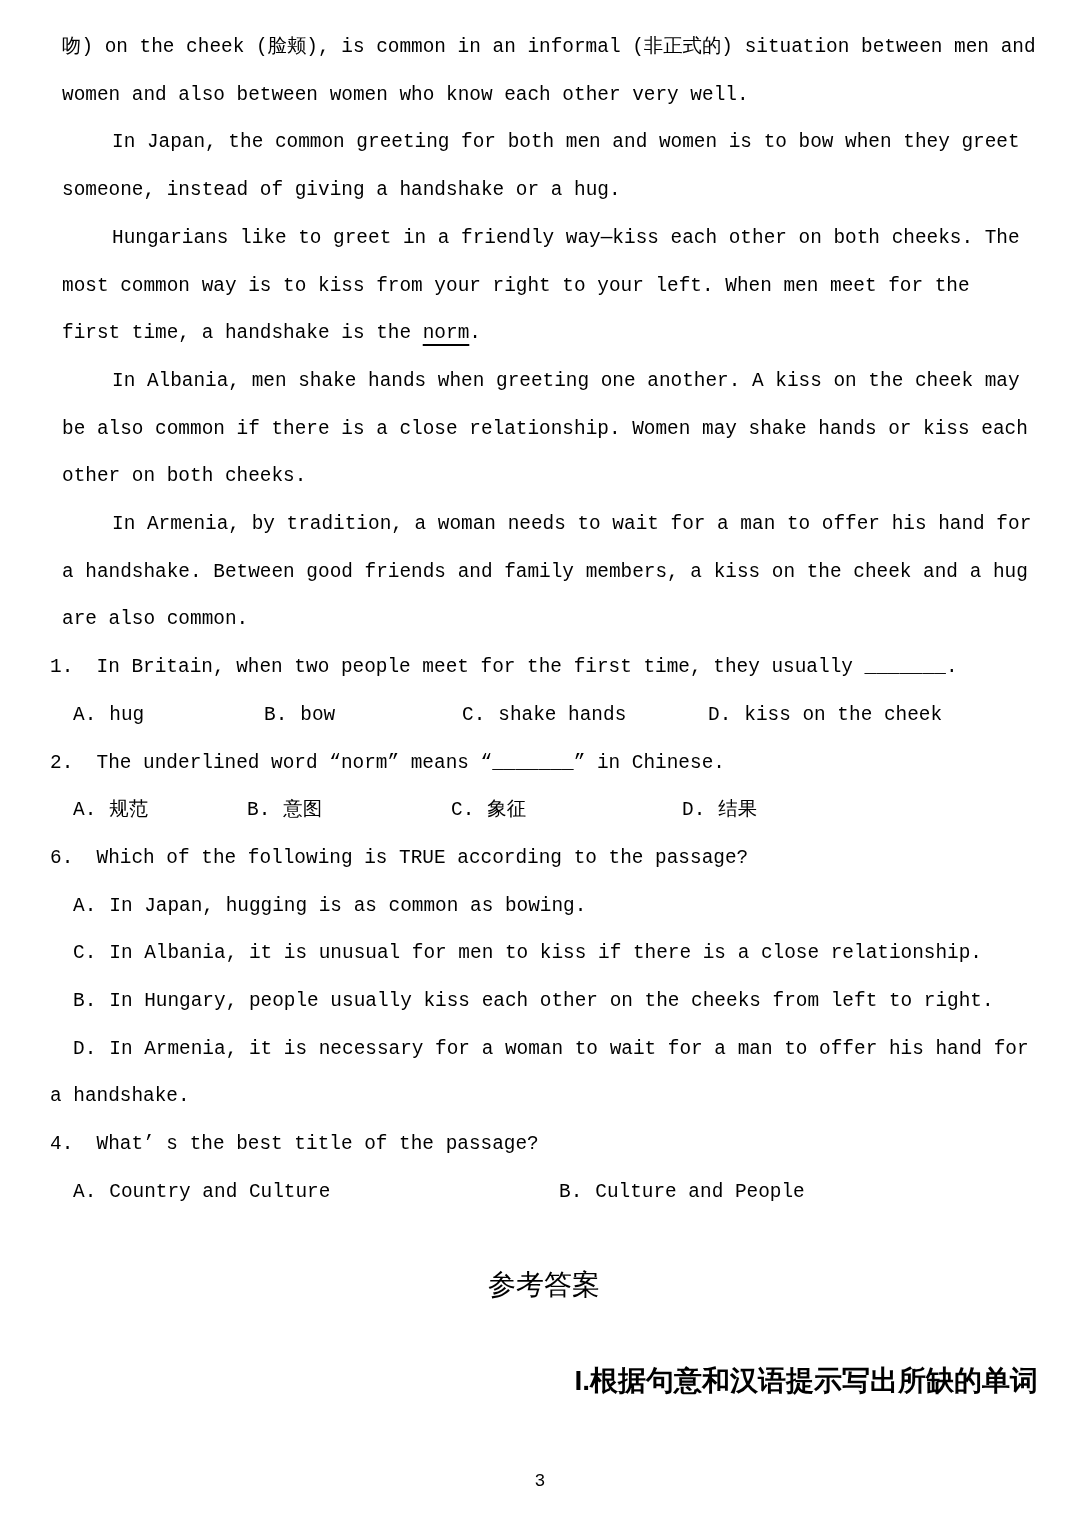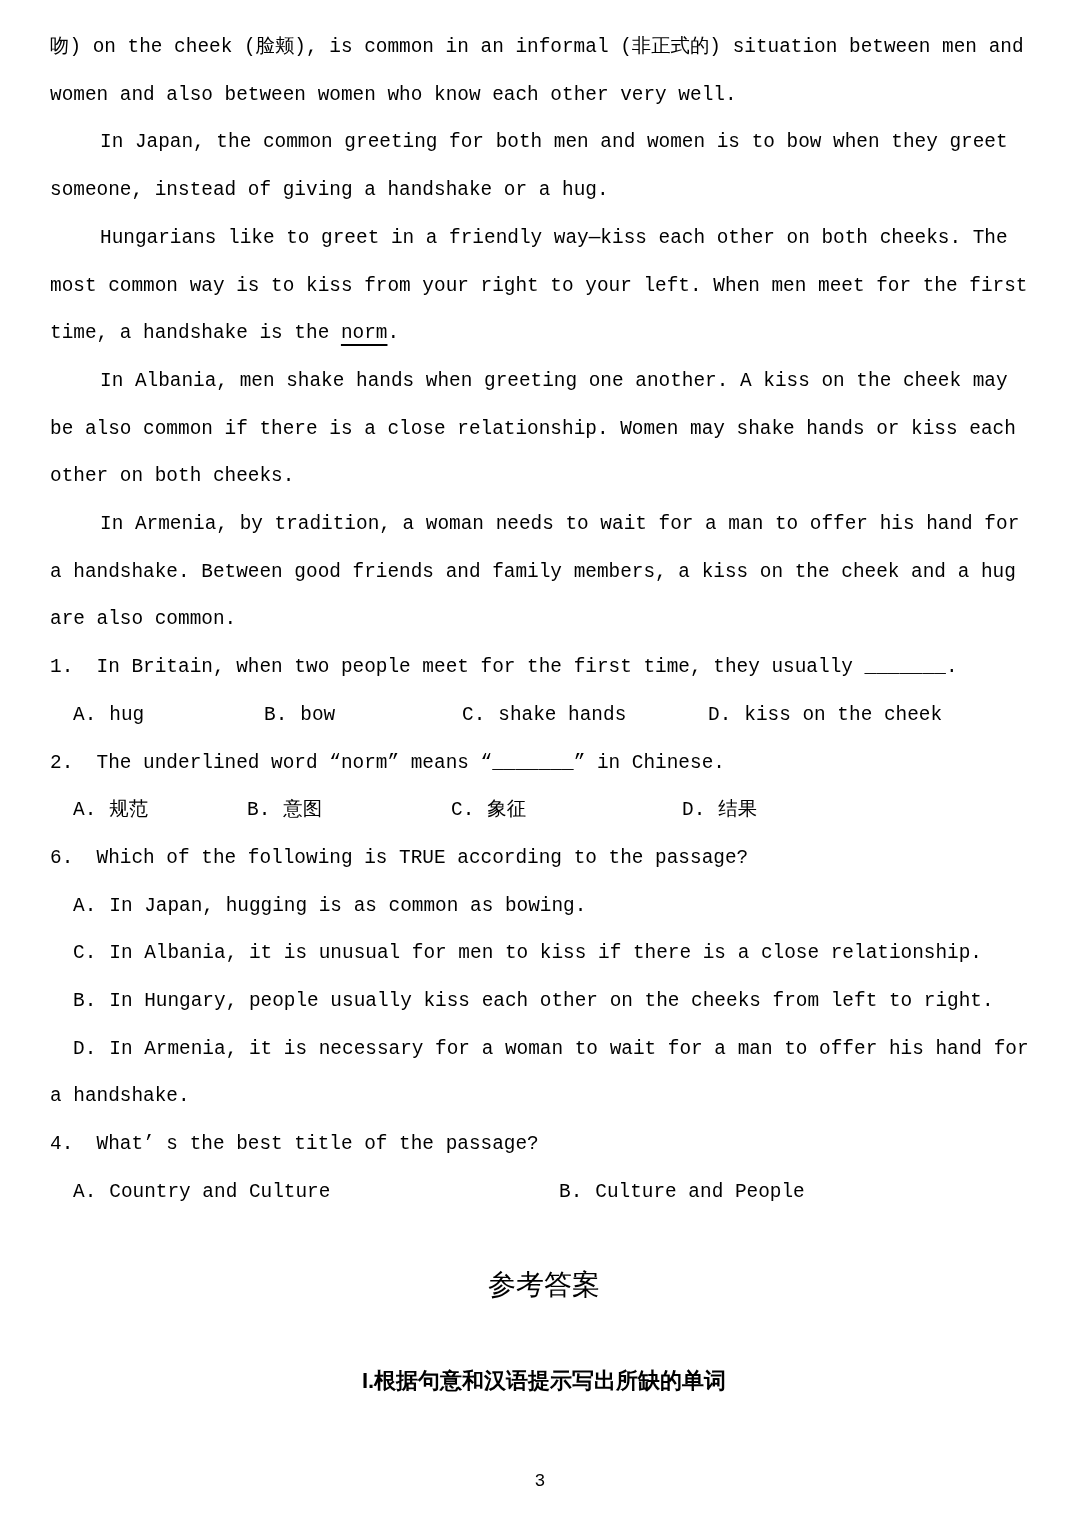--- a/index.html
+++ b/index.html
@@ -13,21 +13,21 @@
     font-size: 19.4px;
     overflow: hidden;
   }
   .content {
     position: absolute;
     left: 50px;
     top: 24px;
     width: 988px;
     line-height: 47.7px;
   }
-  .para { white-space: pre-wrap; }
+  .para { white-space: pre-wrap; margin-left: 12px; }
   .para.indent { text-indent: 50px; }
   .u {
     text-decoration: underline;
     text-decoration-thickness: 2px;
     text-underline-offset: 6px;
   }
   .stem { white-space: pre-wrap; }
   .opt-row { display: flex; padding-left: 23px; }
   .opt { white-space: pre; }
   .opt-label { margin-right: 13px; }
@@ -45,24 +45,24 @@
   .answer-title {
     margin-top: 48px;
     text-align: center;
     font-family: "Liberation Sans", sans-serif;
     font-weight: 400;
     font-size: 28px;
     line-height: 40px;
   }
   .section-heading {
     margin-top: 56px;
-    text-align: center;
+    text-align: right;
     font-family: "Liberation Sans", sans-serif;
     font-weight: 700;
-    font-size: 22px;
+    font-size: 28px;
     line-height: 40px;
   }
   .page-number {
     position: absolute;
     left: 0;
     top: 1468px;
     width: 1080px;
     text-align: center;
     font-size: 18px;
     line-height: 26px;

